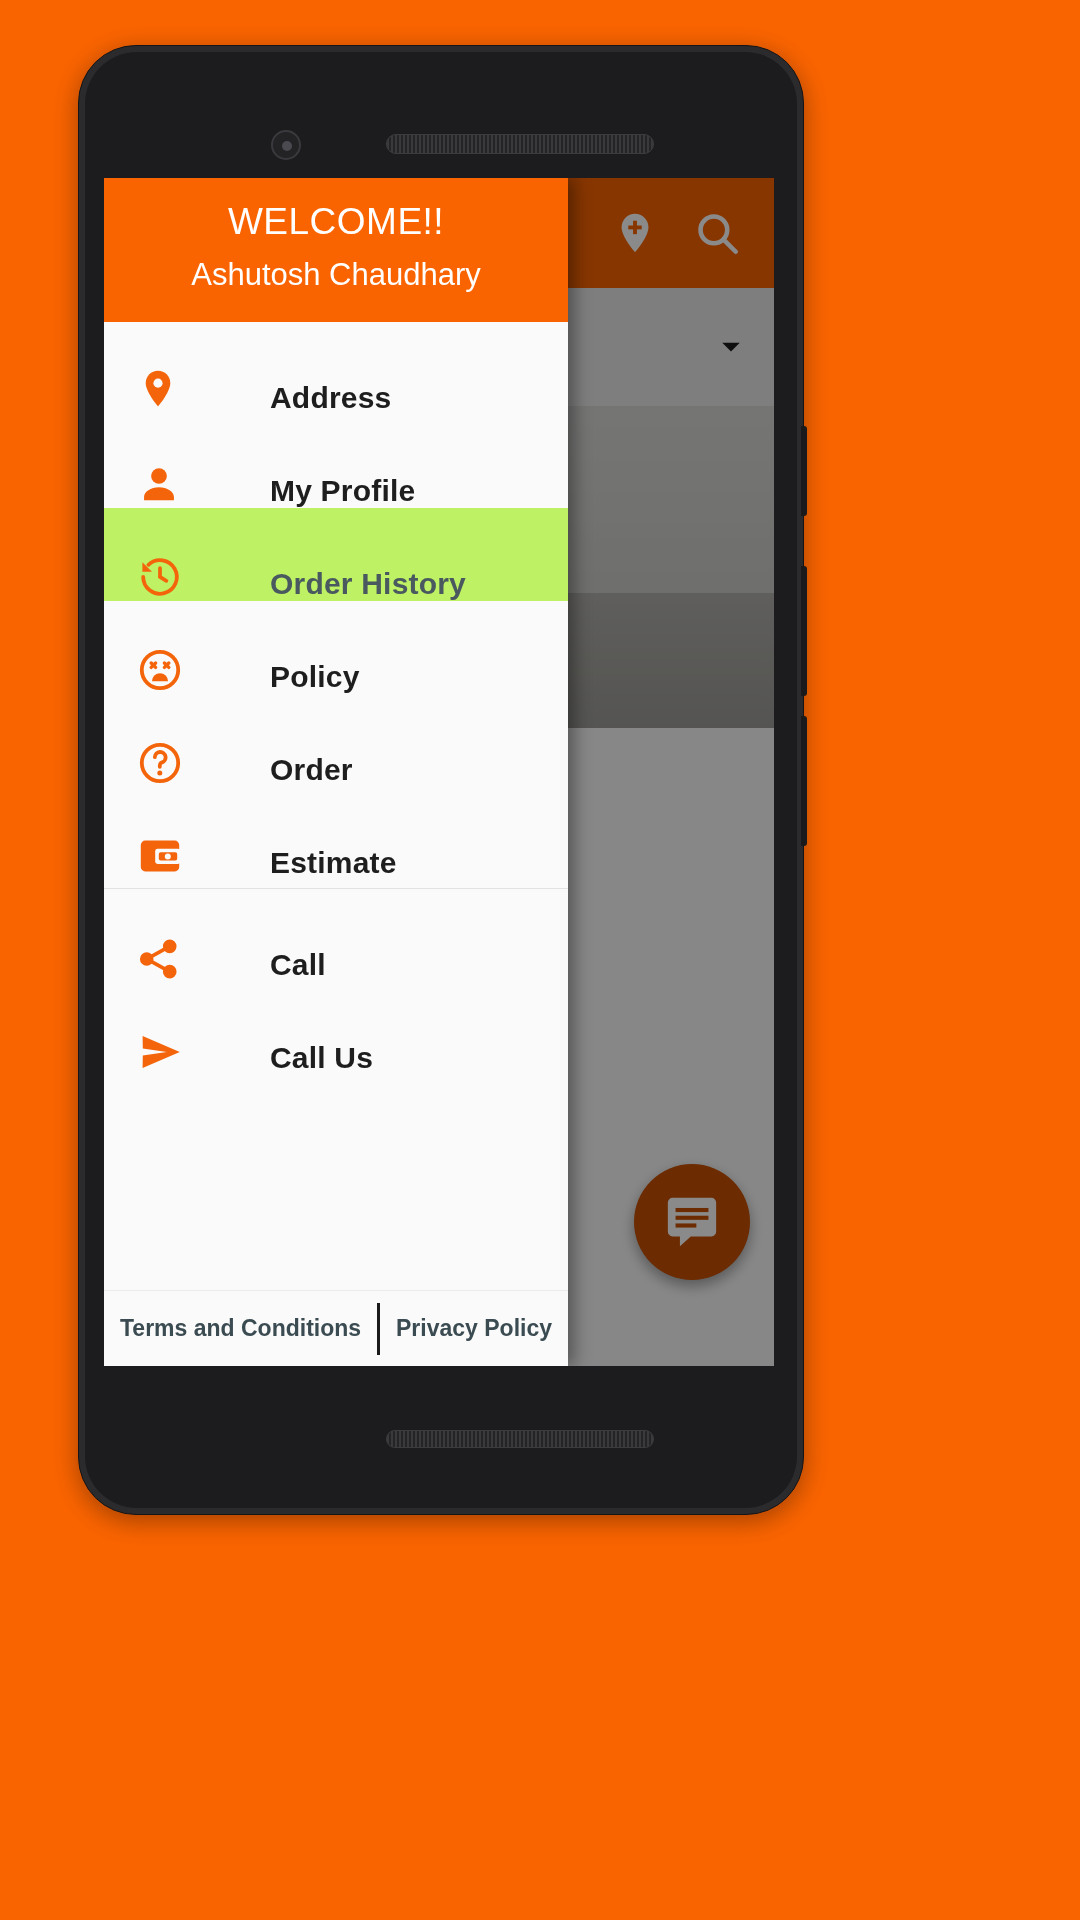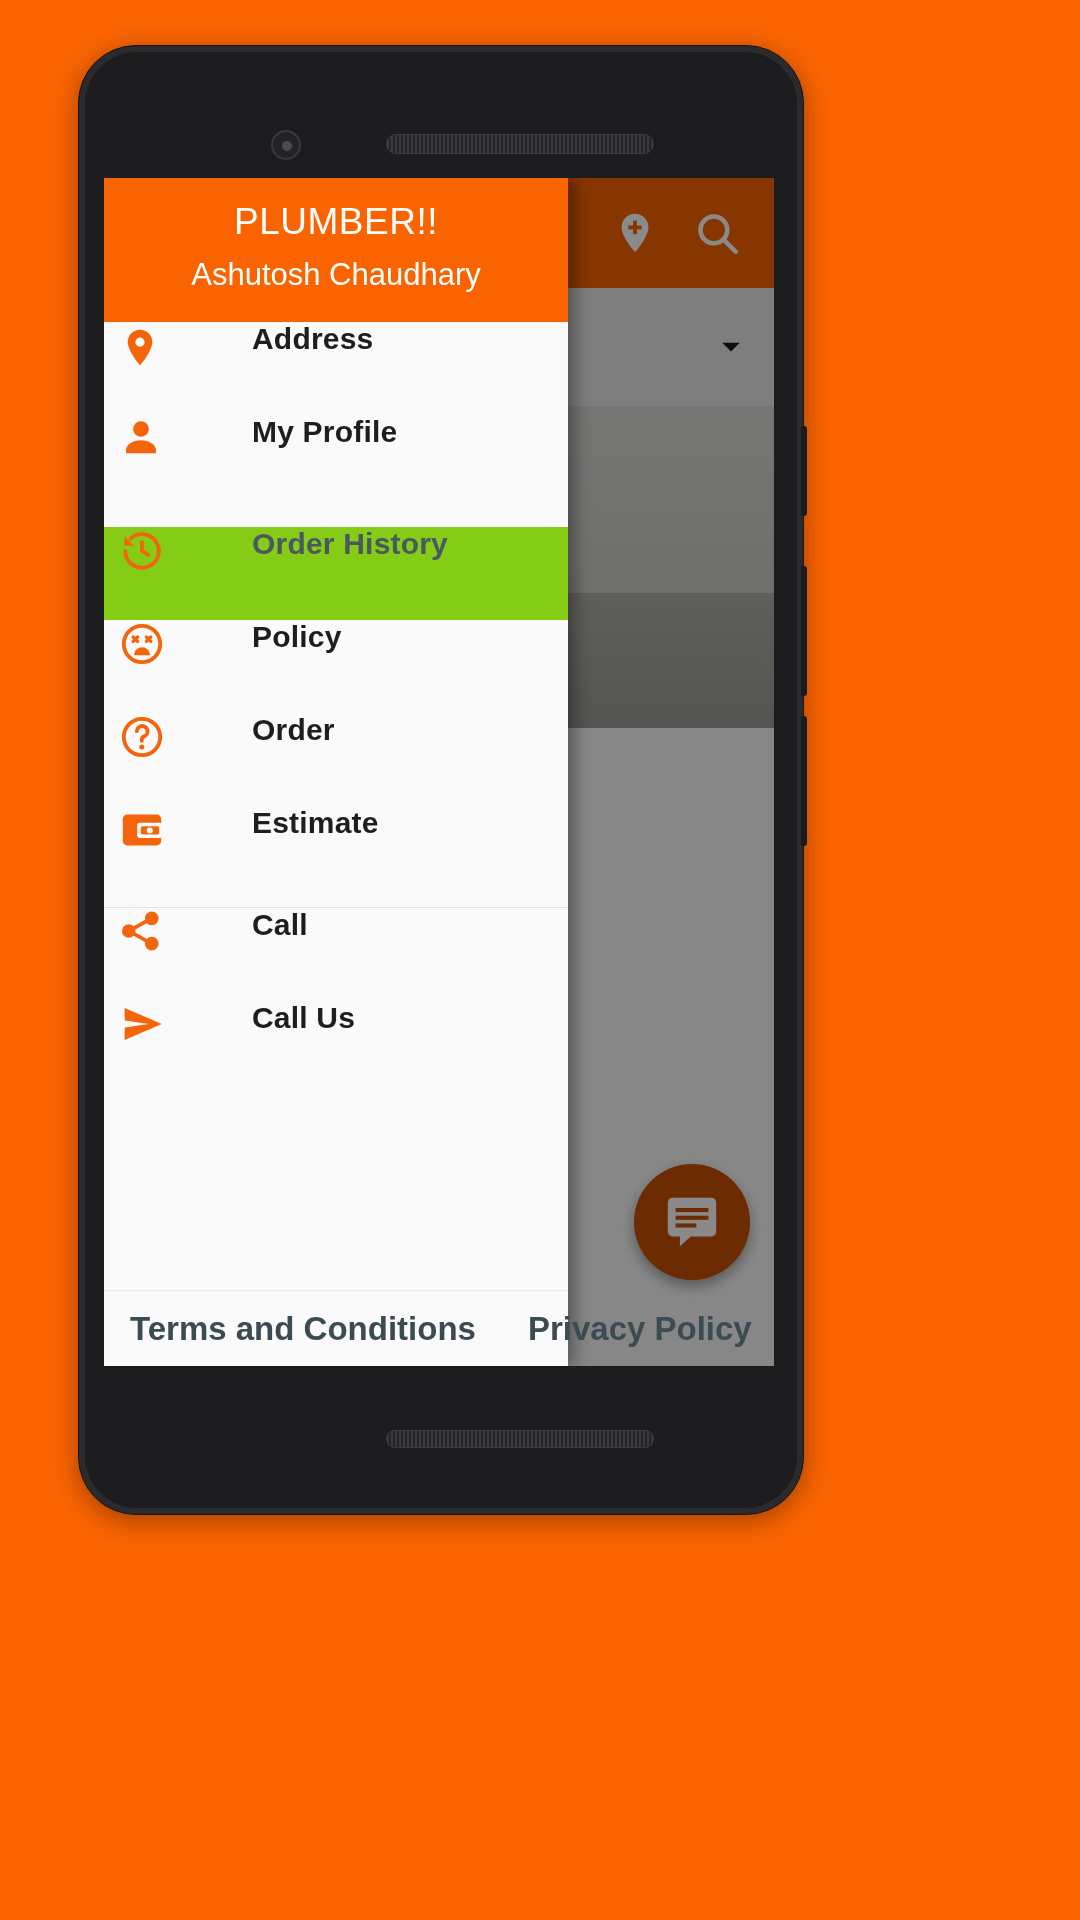--- a/index.html
+++ b/index.html
@@ -174,25 +174,25 @@
     color: #ffffff; font-size: 37px; font-weight: 400; letter-spacing: .5px;
   }
   #drawer-username {
     color: #ffffff; font-size: 31px; font-weight: 400; margin-top: 14px;
   }
   #drawer-scroll {
     flex: 1 1 auto; overflow: hidden; position: relative;
   }
   .menu-item {
     height: 93px;
-    display: flex; align-items: flex-start;
-    padding-left: 14px;
+    display: flex; align-items: flex-end;
+    padding-left: 32px;
     cursor: pointer;
   }
-  .menu-item.selected { background: #84cc16; margin-top: 19px; }
+  .menu-item.selected { background: #bef264; }
   .menu-icon {
     width: 60px; flex: 0 0 60px;
     display: flex; align-items: center; justify-content: flex-start;
   }
   .menu-label {
     margin-left: 74px;
     font-size: 30px; font-weight: bold; color: #1e1e1e;
     letter-spacing: .2px;
   }
   .menu-item.selected .menu-label { color: #49595f; }
@@ -204,22 +204,22 @@
     padding-left: 34px;
     font-size: 29px; color: #8c8c8c;
   }
   #drawer-footer {
     flex: 0 0 76px;
     display: flex; align-items: center;
     border-top: 1px solid #eaeaea;
     background: #fafafa;
   }
   .footer-link {
-    font-size: 33px; font-weight: bold; color: #3b4b52;
-    padding: 0 26px; cursor: pointer; white-space: nowrap;
+    font-size: 23px; font-weight: bold; color: #3b4b52;
+    padding: 0 16px; cursor: pointer; white-space: nowrap;
   }
   #footer-sep {
     width: 3px; height: 52px; background: #1a1a1a;
   }
   svg { display: block; }
 </style>
 </head>
 <body>
 
 <div id="device-frame">
@@ -311,21 +311,21 @@
         </svg>
       </span>
     </div>
 
     <div id="bg-scrim"></div>
   </div>
 
   <div id="drawer">
 
     <div id="drawer-header">
-      <div id="drawer-welcome">PLUMBER!!</div>
+      <div id="drawer-welcome">WELCOME!!</div>
       <div id="drawer-username">Ashutosh Chaudhary</div>
     </div>
 
     <div id="drawer-scroll">
 
       <div class="menu-item">
         <span class="menu-icon">
           <svg width="44" height="52" viewBox="0 0 24 24" fill="#F4650B">
             <path d="M12 2C8.3 2 5.3 5 5.3 8.7c0 5 6.7 12.8 6.7 12.8s6.7-7.8 6.7-12.8C18.7 5 15.7 2 12 2z"></path>
             <circle cx="12" cy="8.8" r="2.5" fill="#fafafa"></circle>

